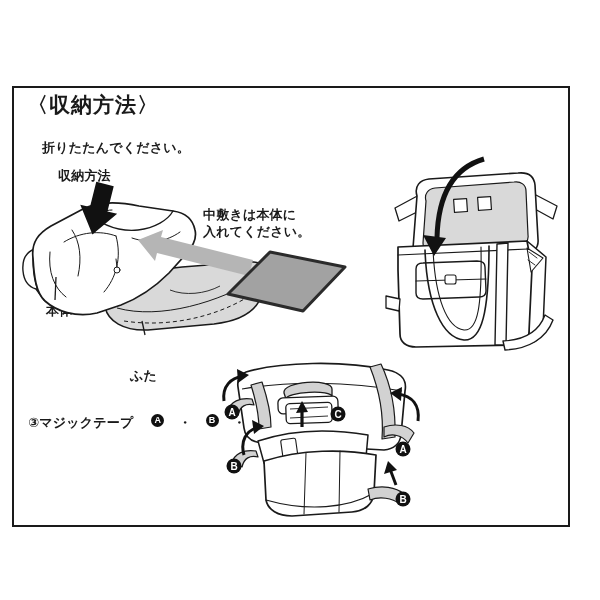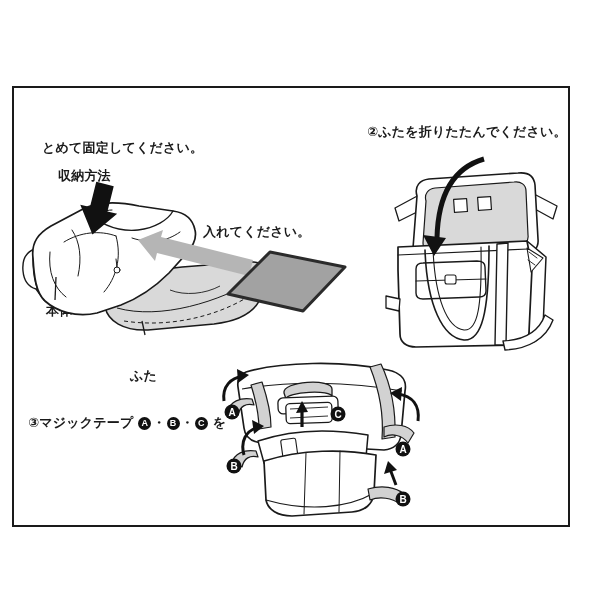--- a/index.html
+++ b/index.html
@@ -12,43 +12,44 @@
   .abs{position:absolute;}
   .frame{
     left:12px;top:86px;width:554px;height:437px;
     border:2px solid #1a1a1a;background:#fff;
   }
   .title{
     left:27px;top:91px;font-size:21px;font-weight:bold;letter-spacing:1px;
     white-space:nowrap;
   }
   .txt{font-size:13px;font-weight:600;white-space:nowrap;letter-spacing:0.2px;}
-  .badge-row{display:flex;align-items:center;gap:1px;}
+  .badge-row{display:flex;gap:14px;}
   .badge{
     display:inline-flex;width:13px;height:13px;border-radius:50%;
     background:#111;color:#fff;font-size:9px;font-weight:bold;
     align-items:center;justify-content:center;line-height:1;
   }
   .dot{font-weight:bold;}
   svg{display:block;}
   svg text{font-family:"Liberation Sans","DejaVu Sans",sans-serif;}
 </style>
 </head>
 <body>
 
 <div class="canvas">
 
   <div class="abs frame"></div>
 
+  <div class="abs title">〈収納方法〉</div>
 
-  <div class="abs txt" style="left:42px;top:139px;">とめて固定してください。</div>
+  <div class="abs txt" style="left:42px;top:139px;">折りたたんでください。</div>
 
-  <div class="abs txt" style="left:367px;top:123px;">②ふたを折りたたんでください。</div>
 
   <div class="abs txt" style="left:58px;top:167px;">収納方法</div>
+  <div class="abs txt" style="left:203px;top:206px;">中敷きは本体に</div>
   <div class="abs txt" style="left:203px;top:223px;">入れてください。</div>
   <div class="abs txt" style="left:46px;top:302px;">本体</div>
   <div class="abs txt" style="left:130px;top:335px;margin-top:32px;">ふた</div>
 
   <div class="abs txt badge-row" style="left:28px;top:414px;">
     <span style="margin-right:4px;">③マジックテープ</span>
     <span class="badge">A</span>
     <span class="dot">・</span>
     <span class="badge">B</span>
     <span class="dot">・</span>

